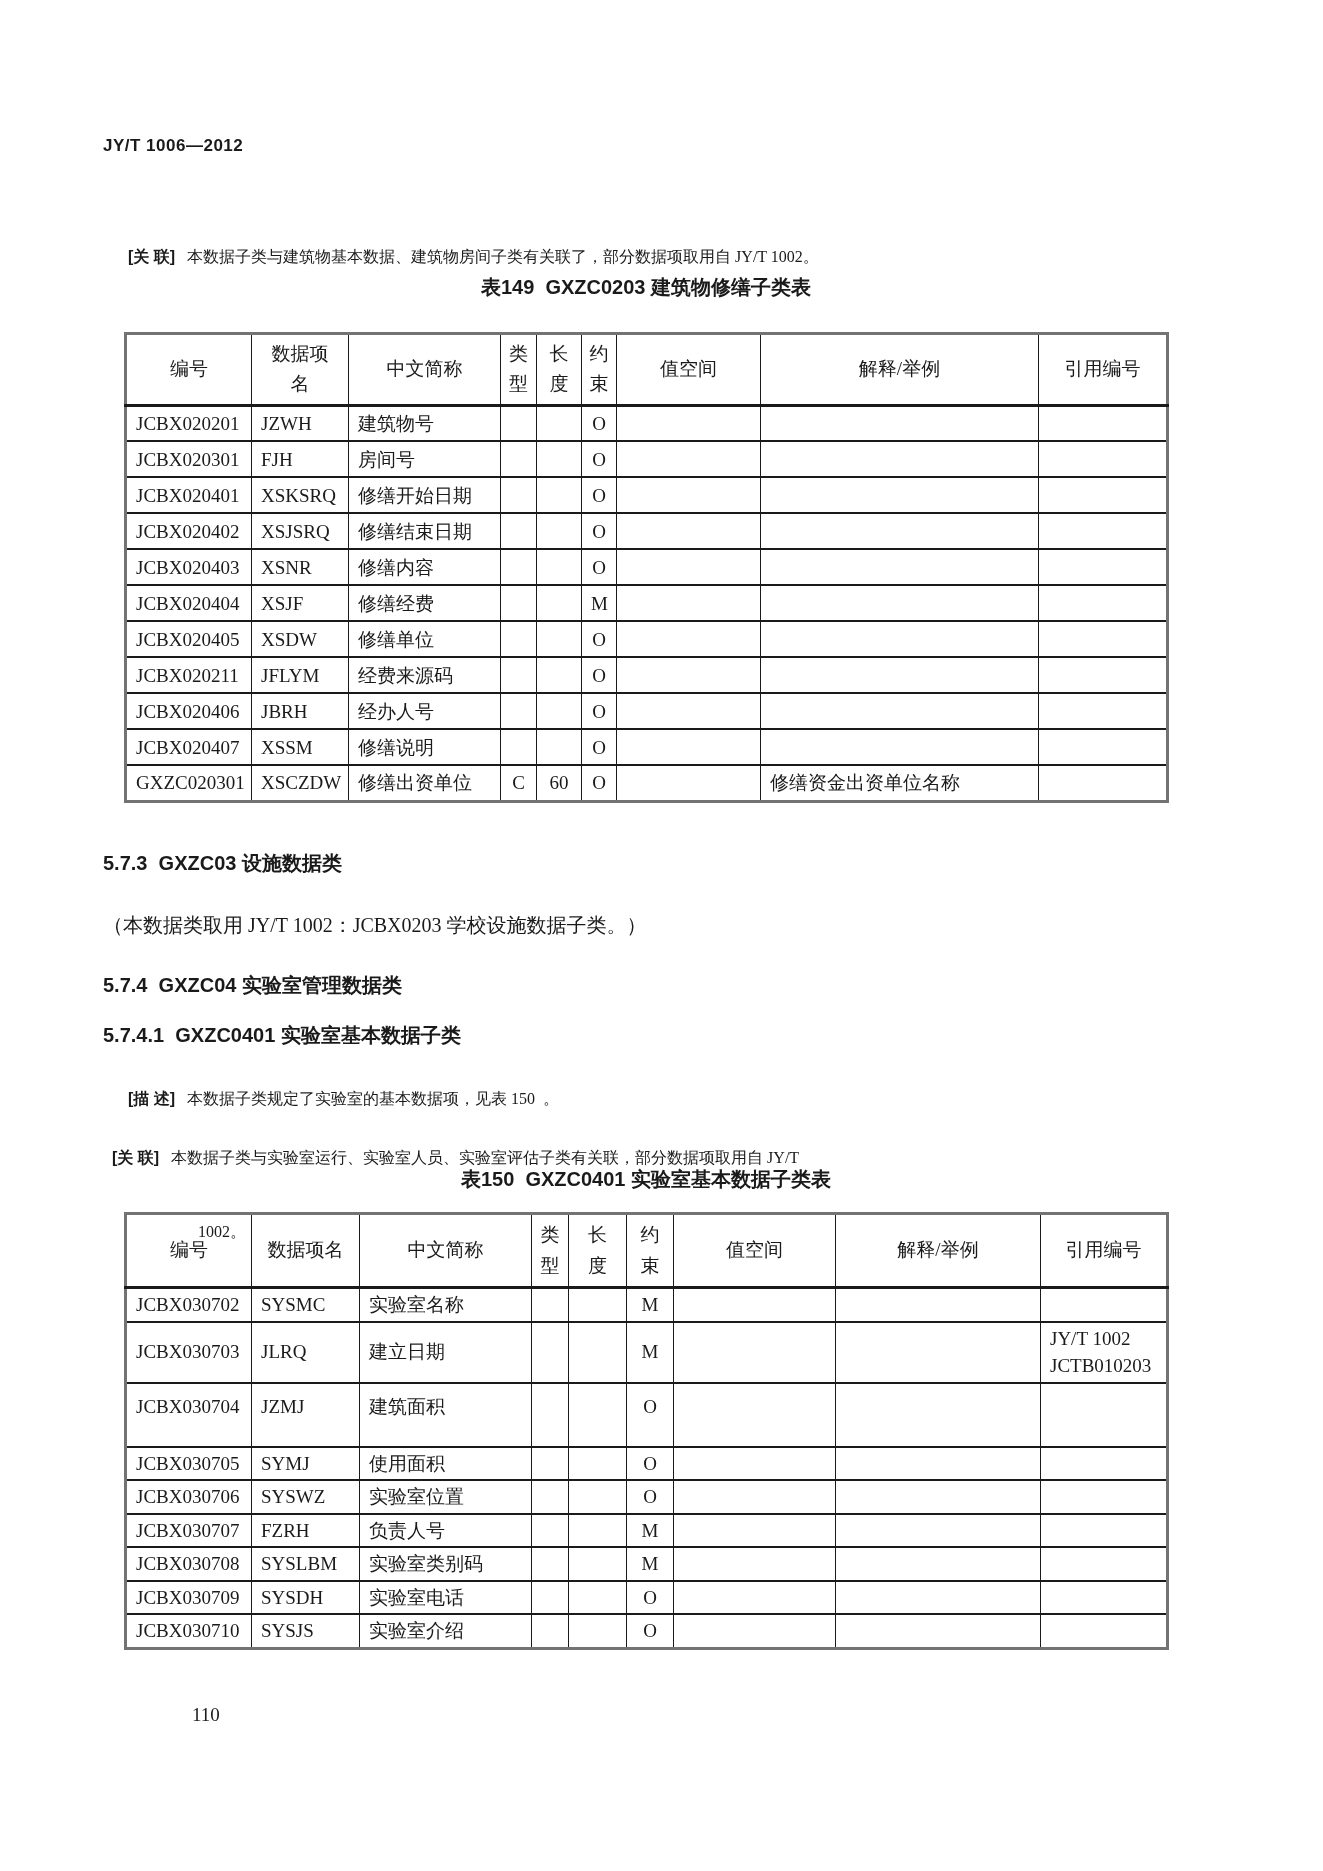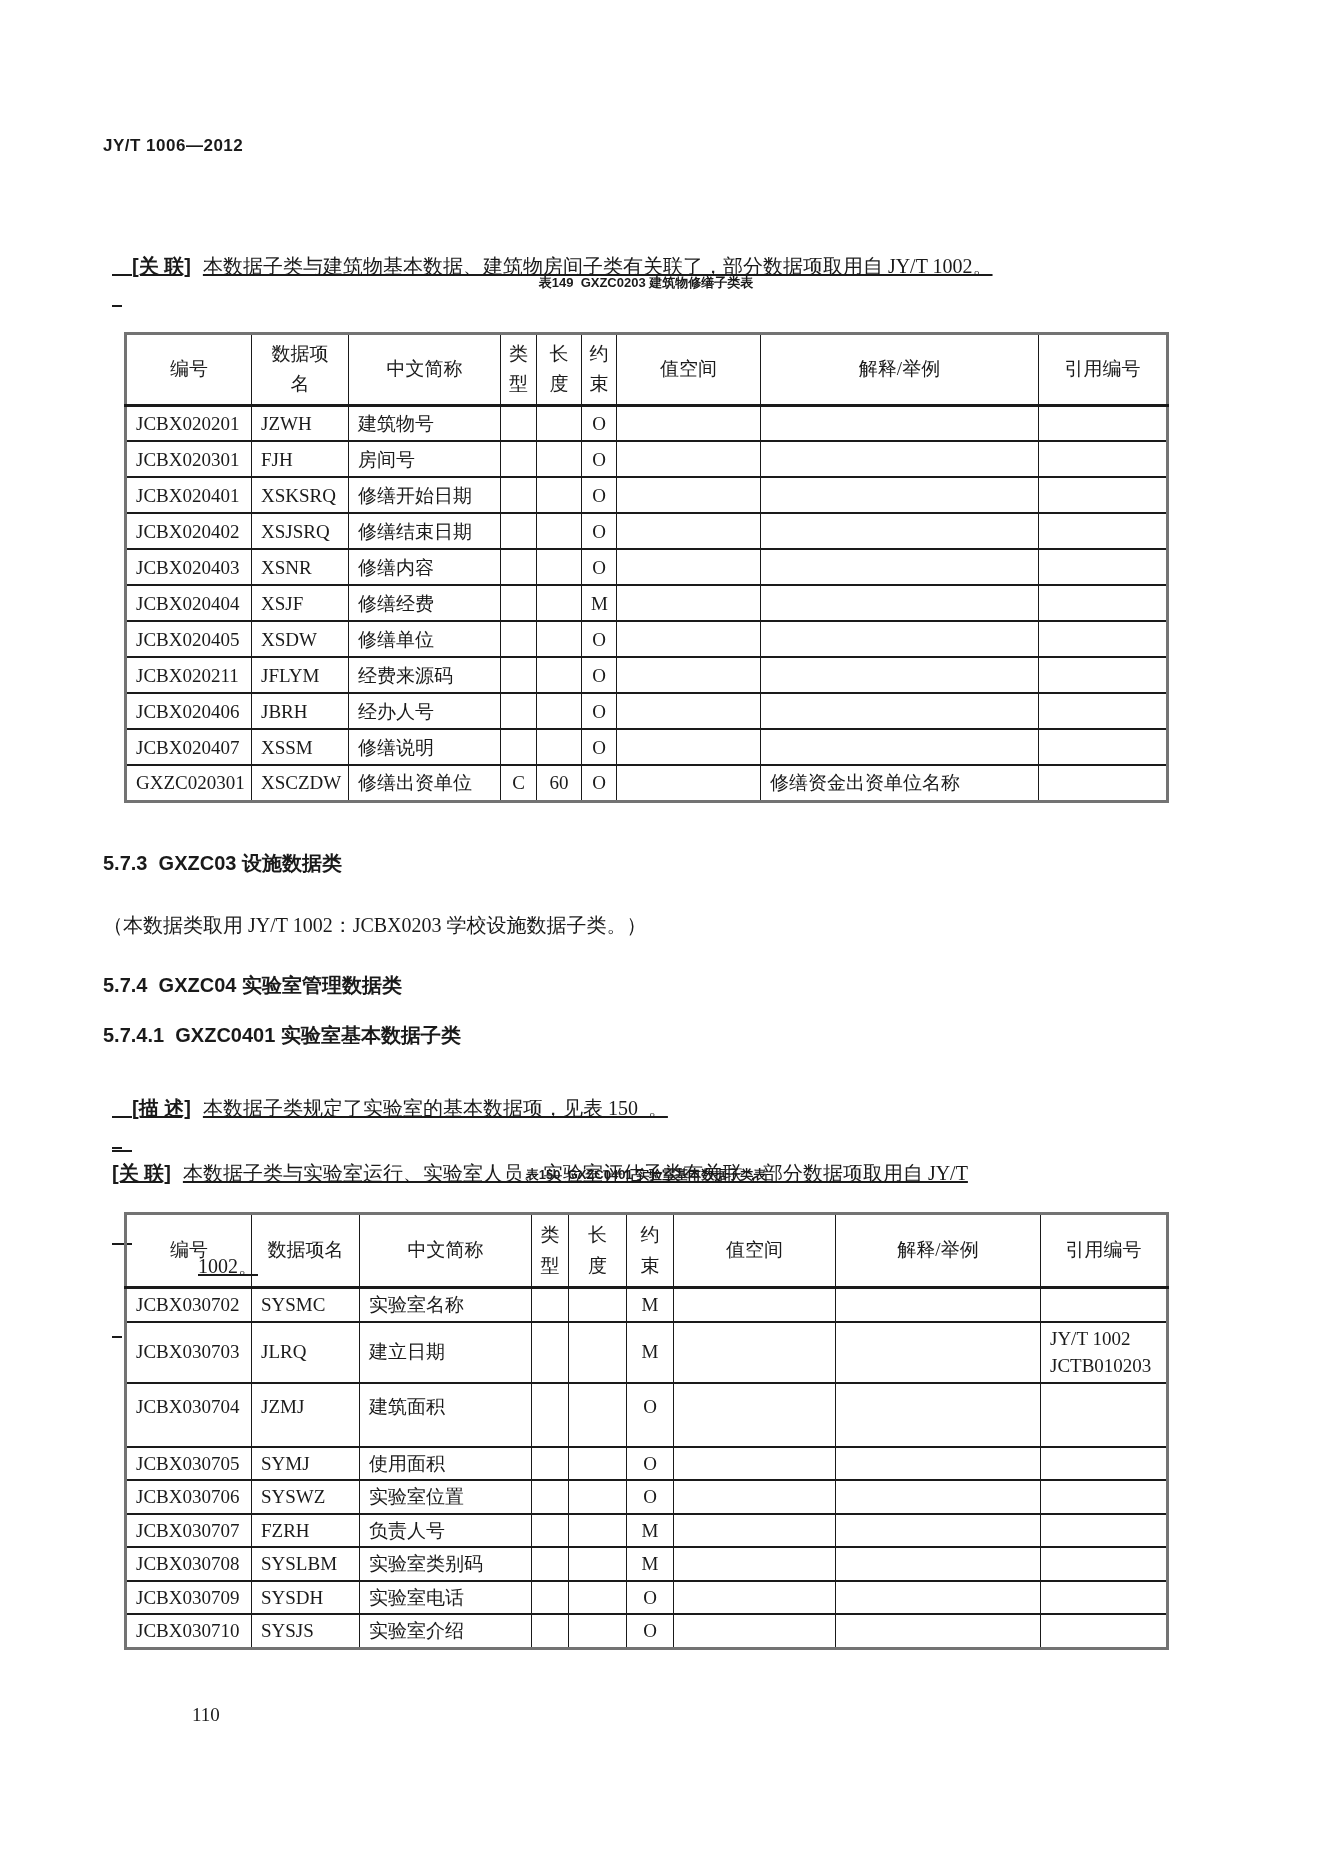--- a/index.html
+++ b/index.html
@@ -23,24 +23,23 @@
     font-family: "Liberation Sans", sans-serif;
     font-size: 17px;
     font-weight: bold;
     letter-spacing: 0.5px;
     white-space: pre-wrap;
   }
   .para {
     position: absolute;
     left: 112px;
     width: 1110px;
-    font-size: 20px;
+    font-size: 16px;
     line-height: 1.55;
     white-space: pre-wrap;
-    text-decoration: underline;
   }
   .para-label {
     font-family: "Liberation Sans", sans-serif;
     font-weight: bold;
     margin-right: 12px;
   }
   .para-cont {
     margin-left: 86px;
     white-space: pre-wrap;
   }
@@ -58,21 +57,21 @@
     font-size: 20px;
     white-space: pre-wrap;
   }
   .table-title {
     position: absolute;
     left: 124px;
     width: 1044px;
     text-align: center;
     font-family: "Liberation Sans", sans-serif;
     font-weight: bold;
-    font-size: 13px;
+    font-size: 20px;
     white-space: pre-wrap;
   }
   table.doc-table {
     position: absolute;
     left: 124px;
     border-collapse: collapse;
     table-layout: fixed;
     width: 1044px;
     border: 3px solid #737373;
     font-size: 19px;

